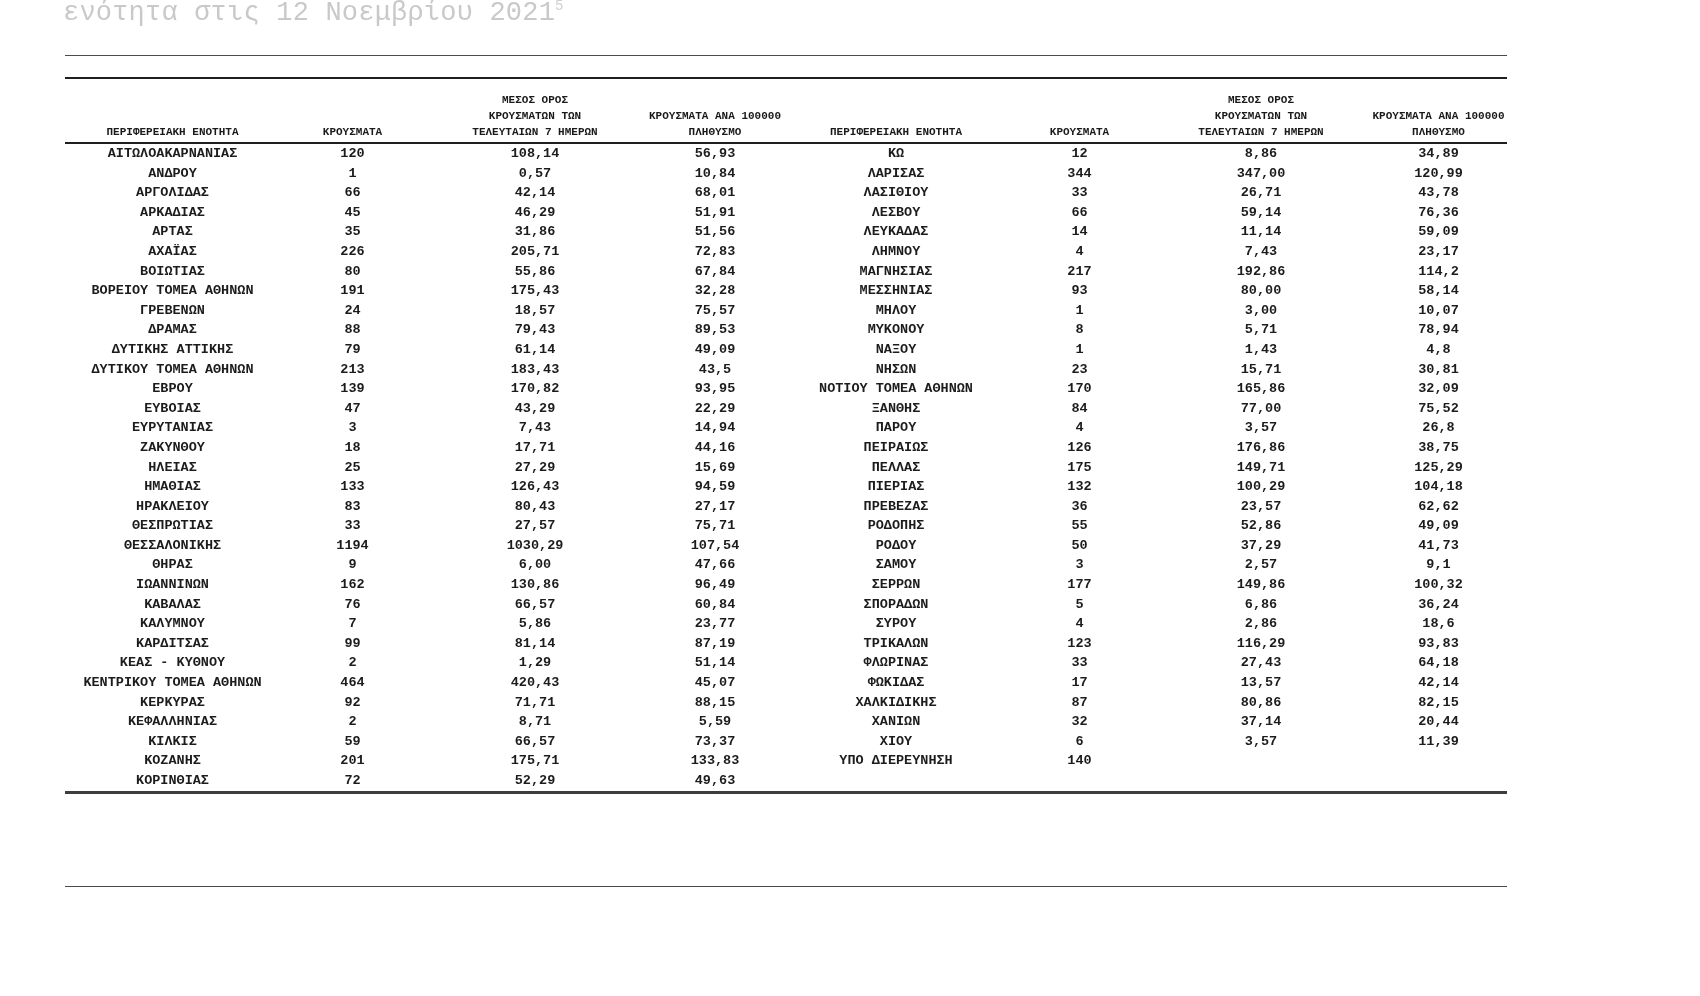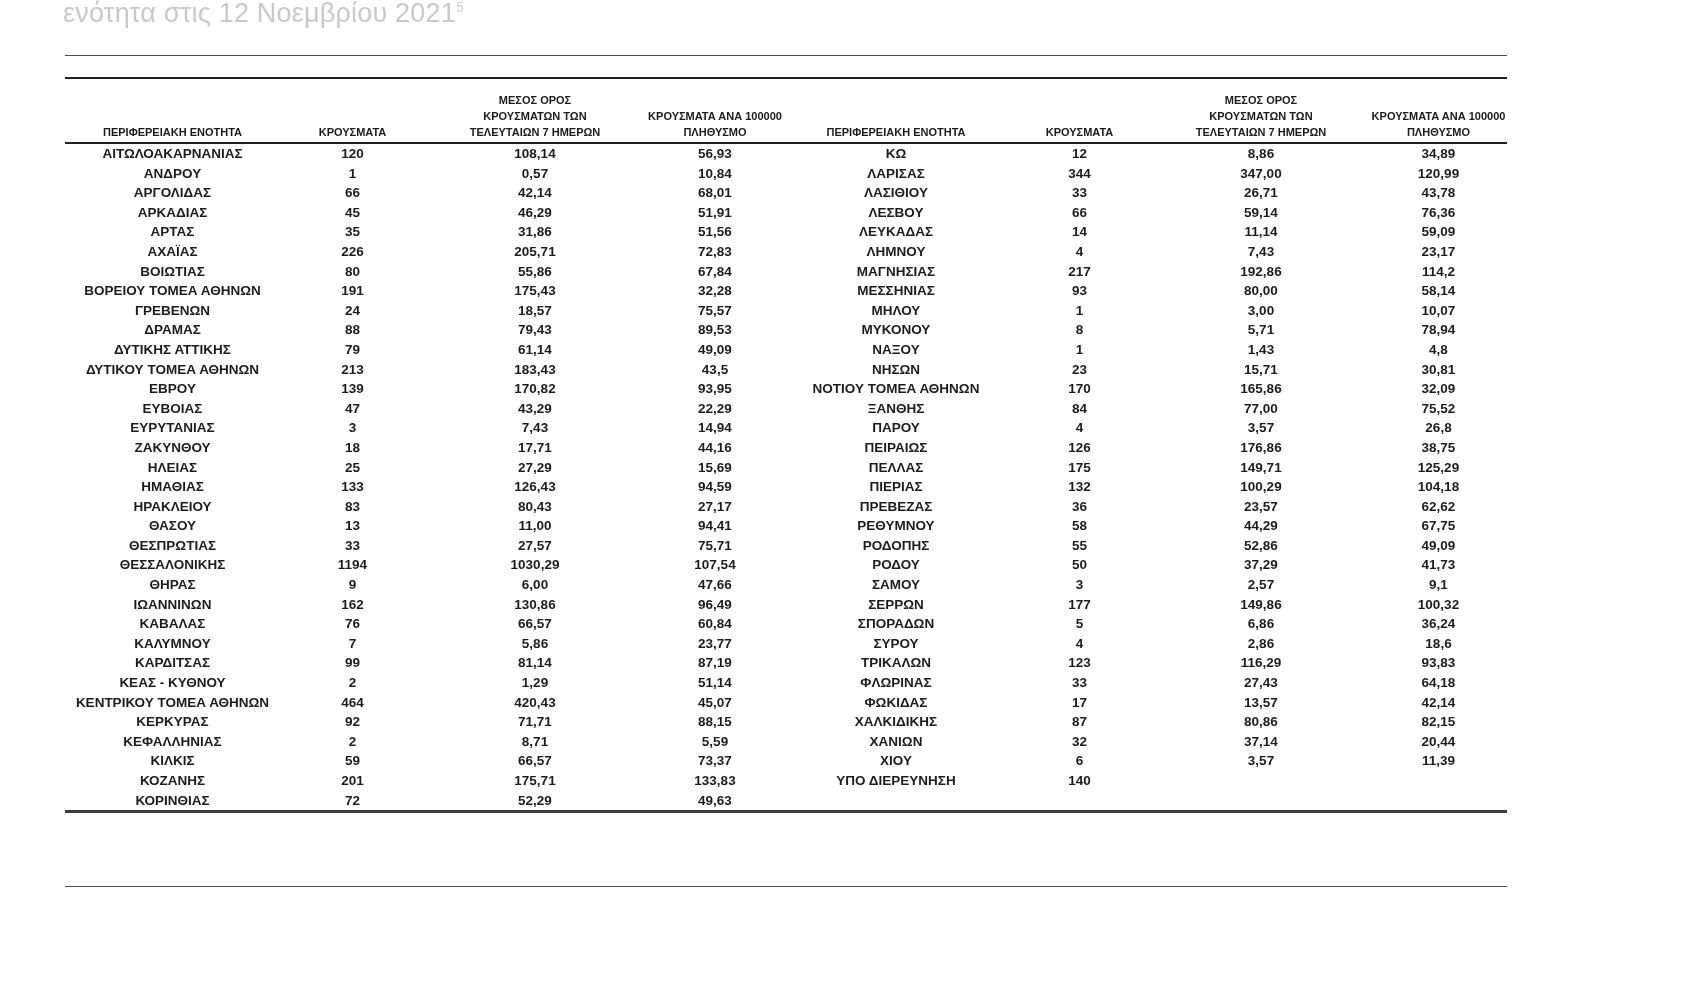--- a/index.html
+++ b/index.html
@@ -1,19 +1,19 @@
 <!DOCTYPE html>
 <html><head>
 <meta charset="utf-8">
 <style>
   html,body { margin:0; padding:0; background:#ffffff; }
   .page {
     position:relative; width:1700px; height:996px;
     background:#ffffff; overflow:hidden;
-    font-family:Liberation Sans, sans-serif;
+    font-family:Liberation Mono, monospace;
     color:#1a1a1a;
   }
   .doc-title {
     position:absolute; left:63px; top:-2px;
     font-size:27px; font-weight:400; color:#c7c9ca;
     letter-spacing:0.2px; white-space:nowrap;
   }
   .doc-title sup { font-size:14px; color:#cfd1d2; }
   .rule-top-thin {
     position:absolute; left:65px; top:55px; width:1442px; height:1px;
@@ -283,30 +283,20 @@
           <td>ΗΡΑΚΛΕΙΟΥ</td>
           <td>83</td>
           <td>80,43</td>
           <td>27,17</td>
           <td>ΠΡΕΒΕΖΑΣ</td>
           <td>36</td>
           <td>23,57</td>
           <td>62,62</td>
         </tr>
         <tr>
-          <td>ΘΑΣΟΥ</td>
-          <td>13</td>
-          <td>11,00</td>
-          <td>94,41</td>
-          <td>ΡΕΘΥΜΝΟΥ</td>
-          <td>58</td>
-          <td>44,29</td>
-          <td>67,75</td>
-        </tr>
-        <tr>
           <td>ΘΕΣΠΡΩΤΙΑΣ</td>
           <td>33</td>
           <td>27,57</td>
           <td>75,71</td>
           <td>ΡΟΔΟΠΗΣ</td>
           <td>55</td>
           <td>52,86</td>
           <td>49,09</td>
         </tr>
         <tr>

